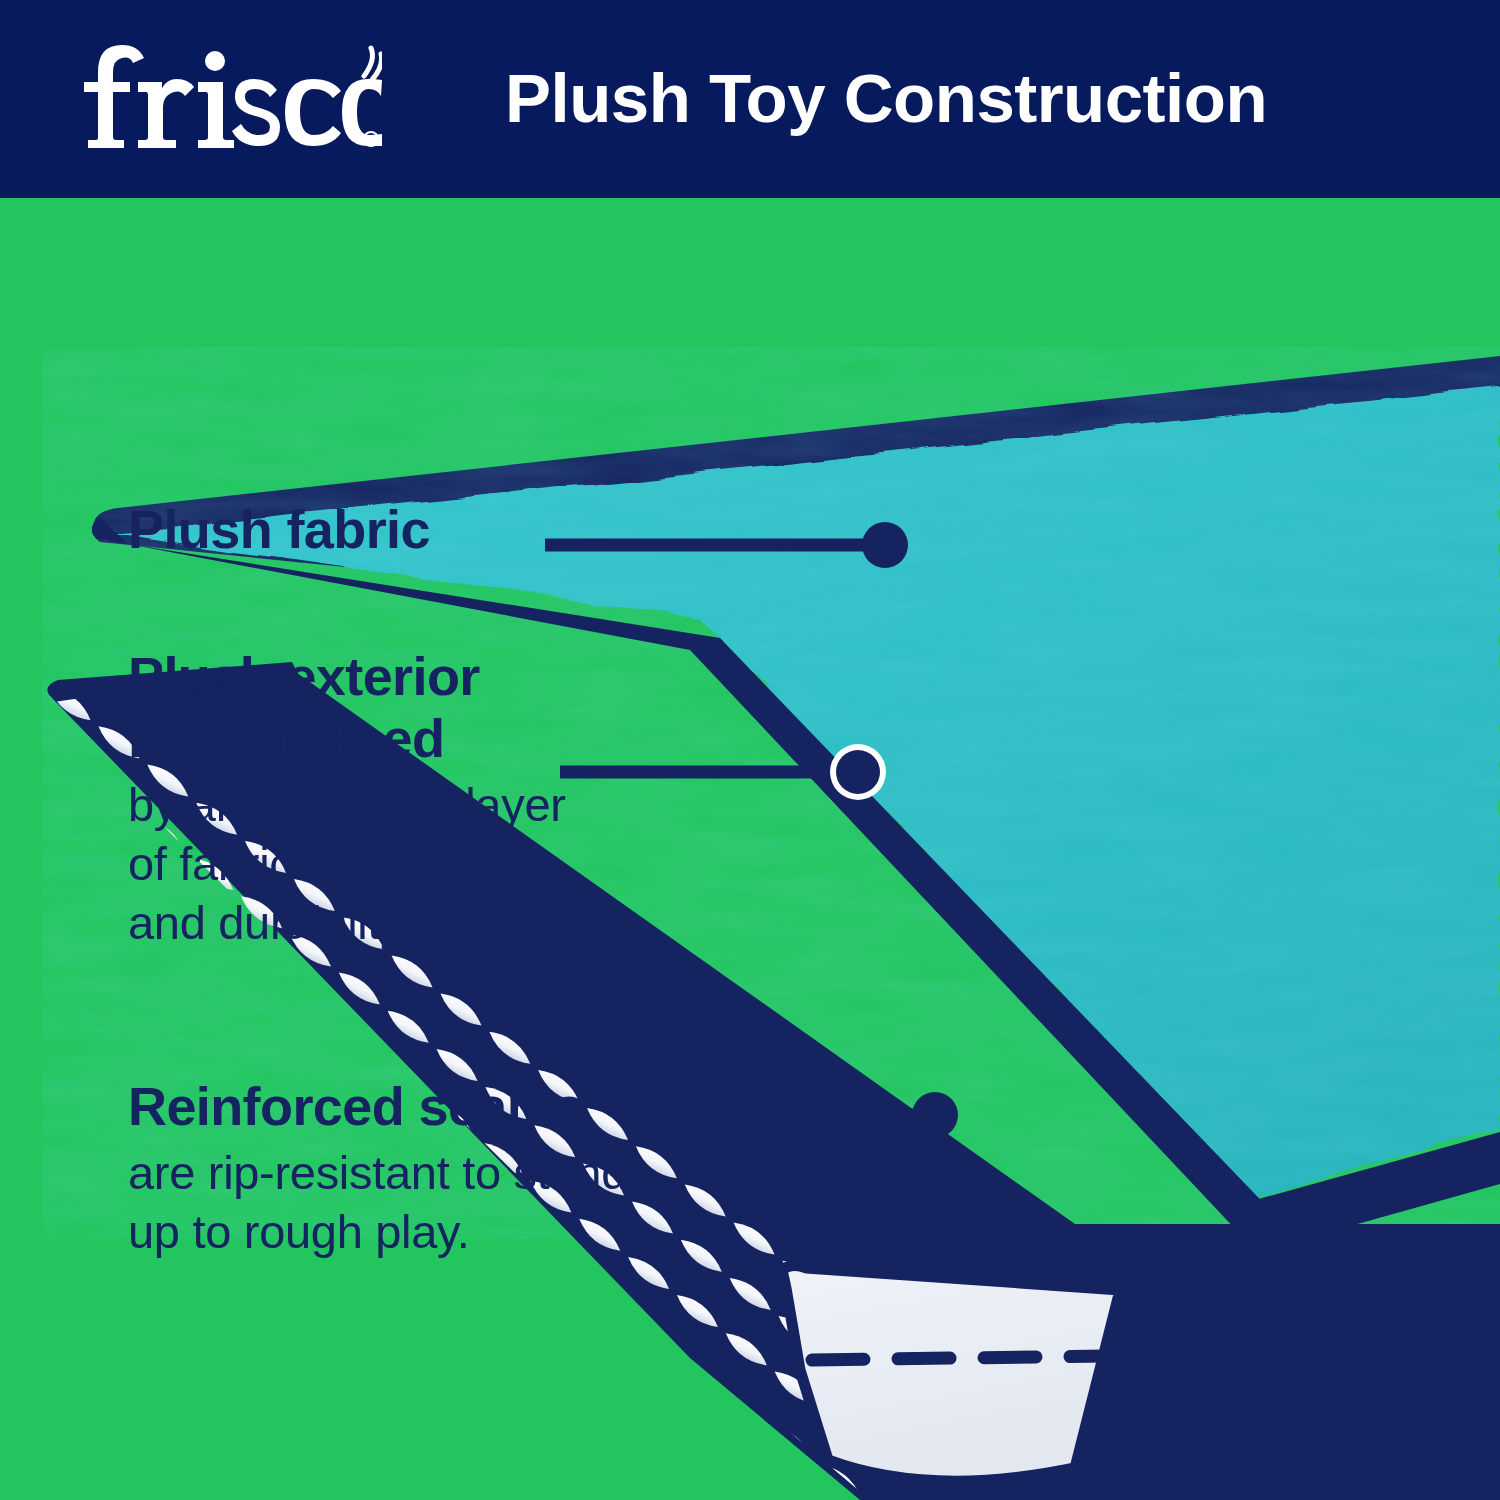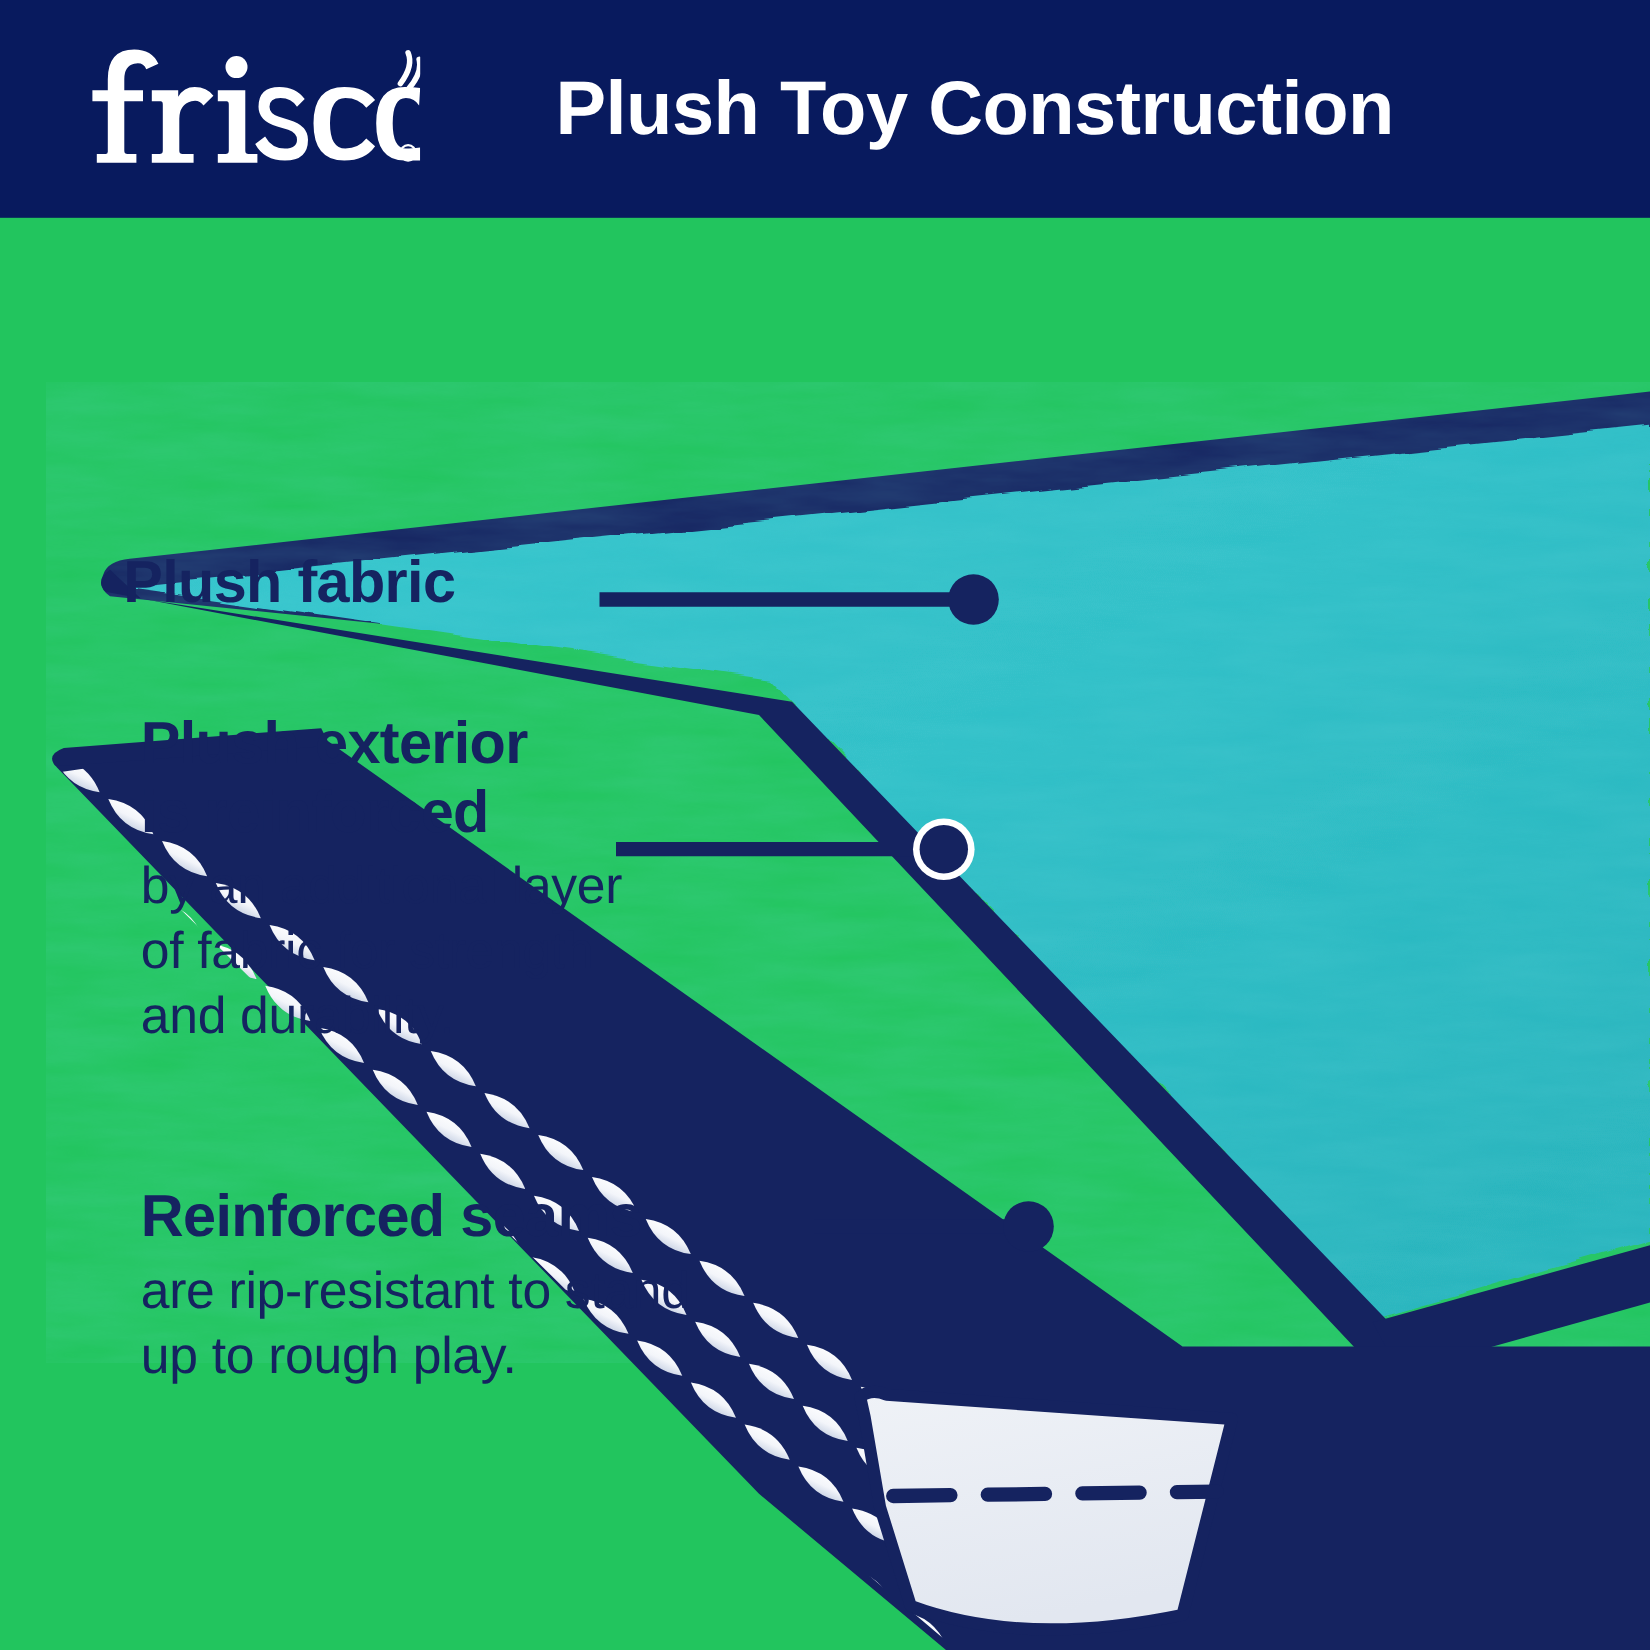--- a/index.html
+++ b/index.html
@@ -83,21 +83,21 @@
     font-family: "Liberation Sans", sans-serif;
     font-weight: normal;
     font-size: 47px;
     line-height: 59px;
     letter-spacing: -0.3px;
     white-space: pre-line;
     color: #152360;
     margin-top: 6px;
   }
 
-  #callout-plush-fabric  { left: 112px; top: 498px;  width: 430px; }
+  #callout-plush-fabric  { left: 128px; top: 498px;  width: 430px; }
   #callout-plush-exterior{ left: 128px; top: 645px;  width: 600px; }
   #callout-reinforced-seams { left: 128px; top: 1075px; width: 660px; }
 </style>
 </head>
 <body>
 
 <div id="page">
 
   <div id="header-bar">
 

